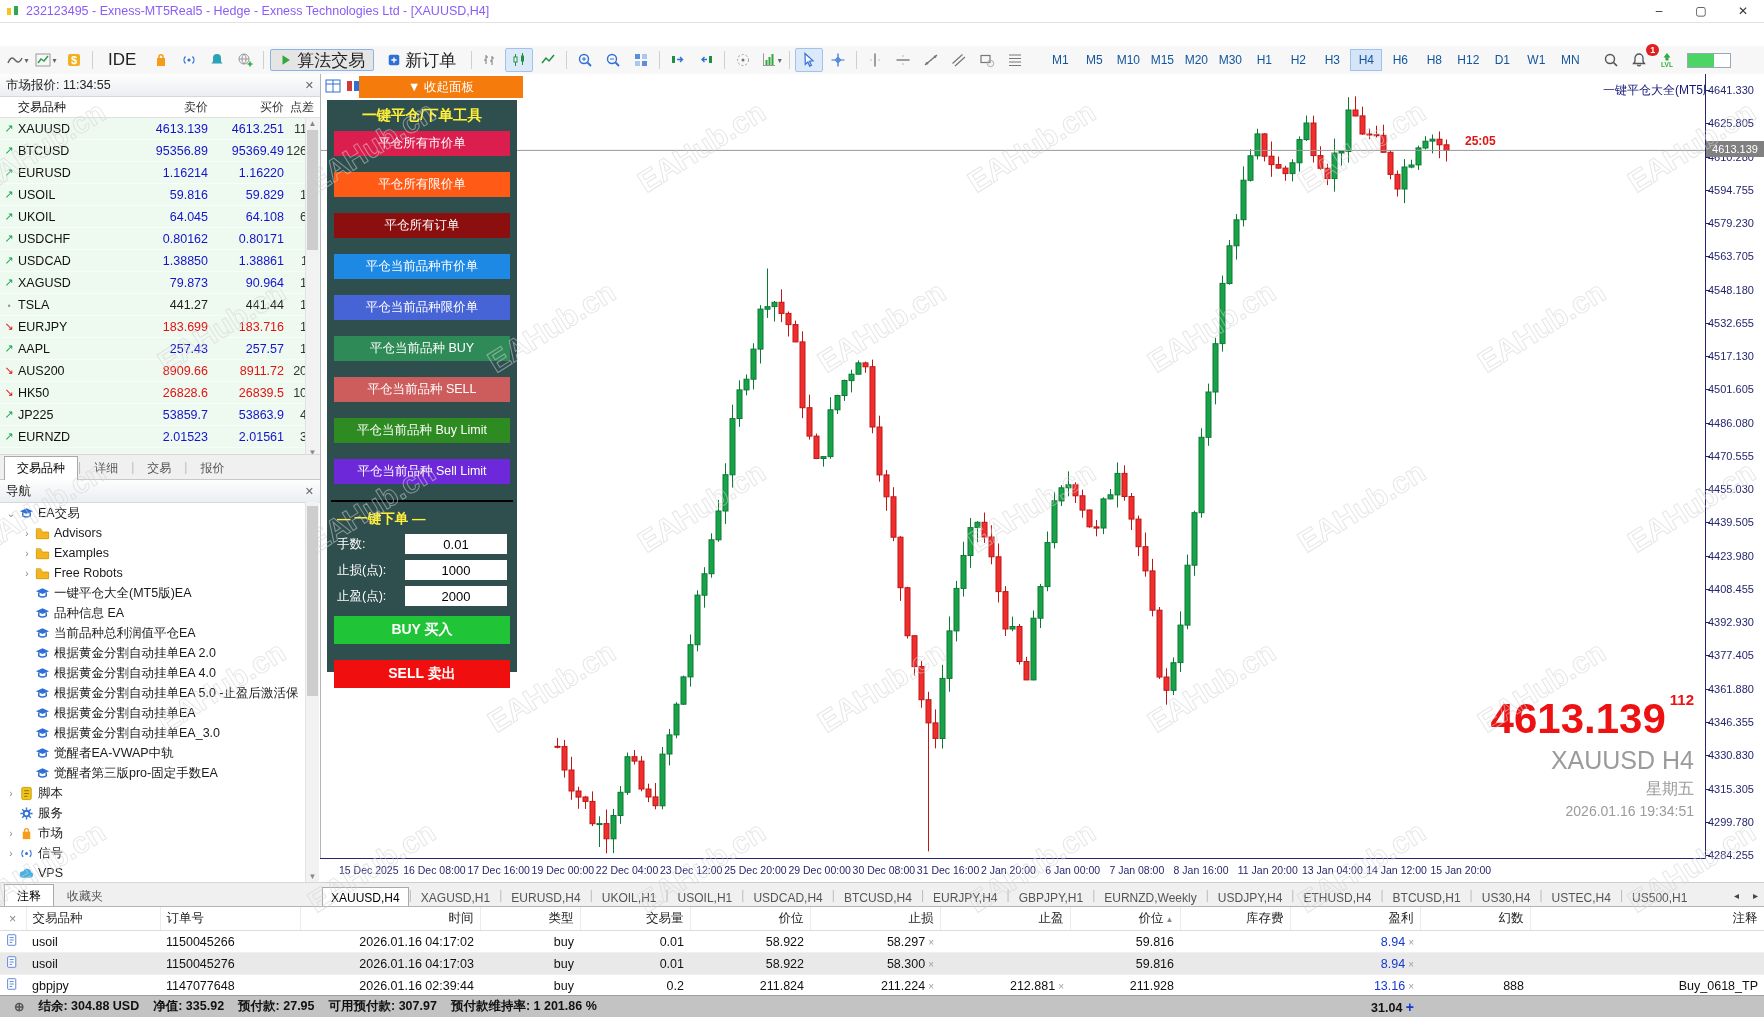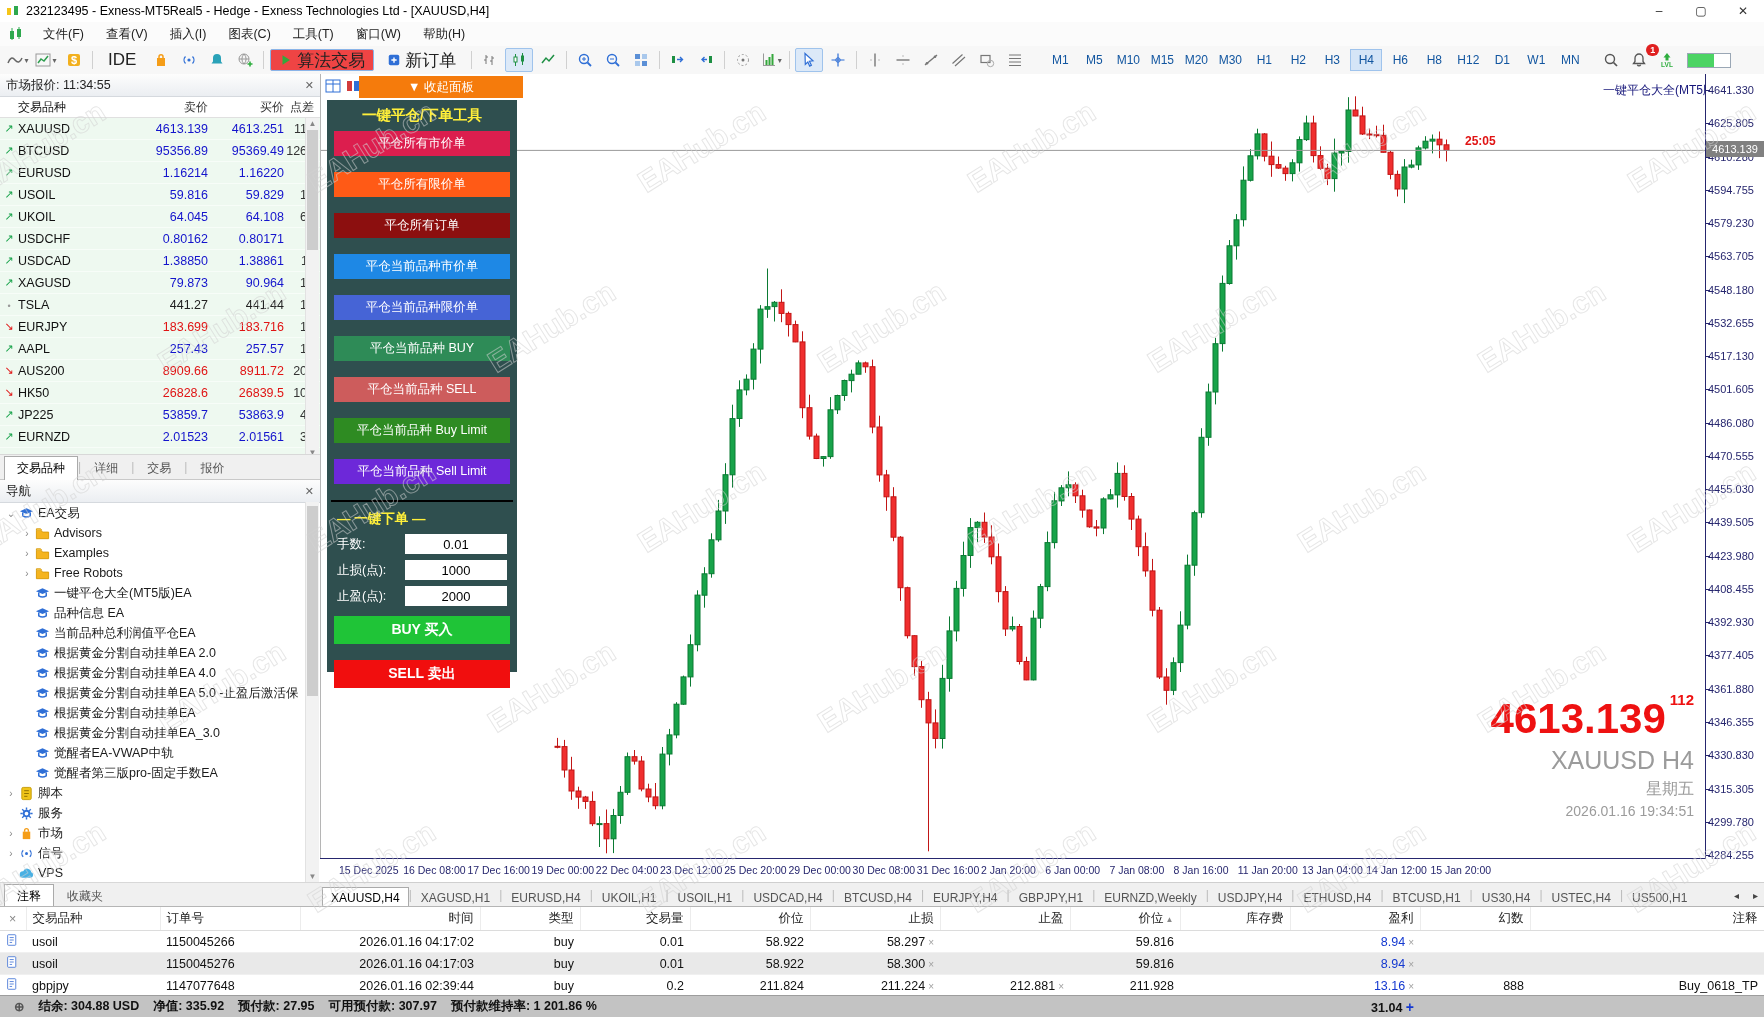--- a/index.html
+++ b/index.html
@@ -1,35 +1,35 @@
 <!DOCTYPE html>
 <html><head>
 <meta charset="utf-8">
 <style>
   html,body{margin:0;padding:0;background:#444;}
   #app{position:relative;width:1764px;height:1017px;background:#fff;font-family:"Liberation Sans",sans-serif;overflow:hidden;font-size:12px;color:#111;}
   
   .titlebar{position:absolute;left:0;top:0;right:0;height:22px;background:#fff;border-bottom:1px solid #e3e3e3;display:flex;align-items:center;padding-left:6px;}
   .titlebar .appicon{width:14px;height:12px;margin-right:6px;display:inline-block;}
-  .titlebar .ttl{font-size:12.5px;color:#000000;}
+  .titlebar .ttl{font-size:12.5px;color:#8b5cf6;}
   .wincontrols{margin-left:auto;display:flex;height:100%;}
   .wincontrols span{width:42px;display:flex;align-items:center;justify-content:center;font-size:12px;color:#333;}
   
   .menubar{position:absolute;left:0;top:22px;right:0;height:24px;background:#fbfbfb;border-bottom:1px solid #e3e3e3;display:flex;align-items:center;}
   .menubar .mlogo{width:16px;height:14px;margin:0 8px 0 8px;}
   .menubar .mi{padding:3px 11px;font-size:12.5px;color:#222;cursor:default;}
   
   .toolbar{position:absolute;left:0;top:46px;right:0;height:28px;background:#f7f7f7;border-bottom:1px solid #d8d8d8;display:flex;align-items:center;padding-left:4px;}
   .tbi{display:inline-flex;align-items:center;justify-content:center;height:22px;min-width:22px;padding:0 2px;margin:0 1px;border-radius:2px;}
   .tbi.active{background:#dce9f8;border:1px solid #9fc3ec;}
   .tbi svg{display:block;}
   .tbi .dd{font-size:8px;color:#666;margin-left:1px;}
   .tbsep{width:1px;height:18px;background:#d0d0d0;margin:0 4px;}
   .tbtn{display:inline-flex;align-items:center;gap:4px;height:20px;padding:0 8px;margin:0 2px;font-size:17px;color:#222;border:1px solid transparent;border-radius:2px;}
-  .tbtn.outlined{border-color:#8ab4e8;background:#ef4444;}
+  .tbtn.outlined{border-color:#8ab4e8;background:#e5e5e5;}
   .tf{display:inline-flex;align-items:center;justify-content:center;height:20px;min-width:24px;padding:0 3px;margin:0 1px;color:#1256a0;font-size:12px;border:1px solid transparent;}
   .tf.on{background:#d5e5f7;border-color:#9fc3ec;}
   .tb-right{margin-left:10px;display:flex;align-items:center;}
   .badge{position:absolute;top:-5px;right:-7px;background:#e02020;color:#fff;border-radius:8px;font-size:9px;padding:1px 4px;font-weight:bold;}
   .progress{width:42px;height:13px;border:1px solid #9aa7b5;margin-left:6px;background:#fff;}
   .progress i{display:block;height:100%;background:#4cd464;}
   
   .panel-h{height:22px;background:linear-gradient(#fdfdfd,#ebeef2);border-bottom:1px solid #d5d9de;display:flex;align-items:center;padding:0 6px;font-size:12.5px;color:#222;}
   .panel-h .x{margin-left:auto;color:#666;font-size:11px;}
   .mw{position:absolute;left:0;top:74px;width:320px;height:406px;background:#fff;border-right:1px solid #c9c9c9;}
@@ -120,29 +120,20 @@
           <rect x="8" y="1" width="4" height="9" fill="#2ea84e"></rect>
         </svg></span>
     <span class="ttl">232123495 - Exness-MT5Real5 - Hedge - Exness Technologies Ltd - [XAUUSD,H4]</span>
     <span class="wincontrols">
       <span>–</span>
       <span>▢</span>
       <span>✕</span>
     </span>
   </div>
 
-  <div class="menubar">
-    <span class="mlogo"><svg width="16" height="14">
-          <rect x="2" y="4" width="4" height="8" fill="#2ea84e"></rect>
-          <path d="M4 1 v12" stroke="#2ea84e"></path>
-          <rect x="9" y="2" width="4" height="8" fill="#2ea84e"></rect>
-          <path d="M11 0 v12" stroke="#2ea84e"></path>
-        </svg></span>
-    <span id="menuItems"><span class="mi">文件(F)</span><span class="mi">查看(V)</span><span class="mi">插入(I)</span><span class="mi">图表(C)</span><span class="mi">工具(T)</span><span class="mi">窗口(W)</span><span class="mi">帮助(H)</span></span>
-  </div>
 
   <div class="toolbar" id="toolbarEl">
       <span class="tbi">
         <svg width="16" height="16" viewBox="0 0 16 16">
           <path d="M1 11 Q4 3 8 8 T15 6" fill="none" stroke="#666" stroke-width="1.5"></path>
         </svg>
         <span class="dd">▾</span>
       </span>
       <span class="tbi">
         <svg width="16" height="16" viewBox="0 0 16 16">

